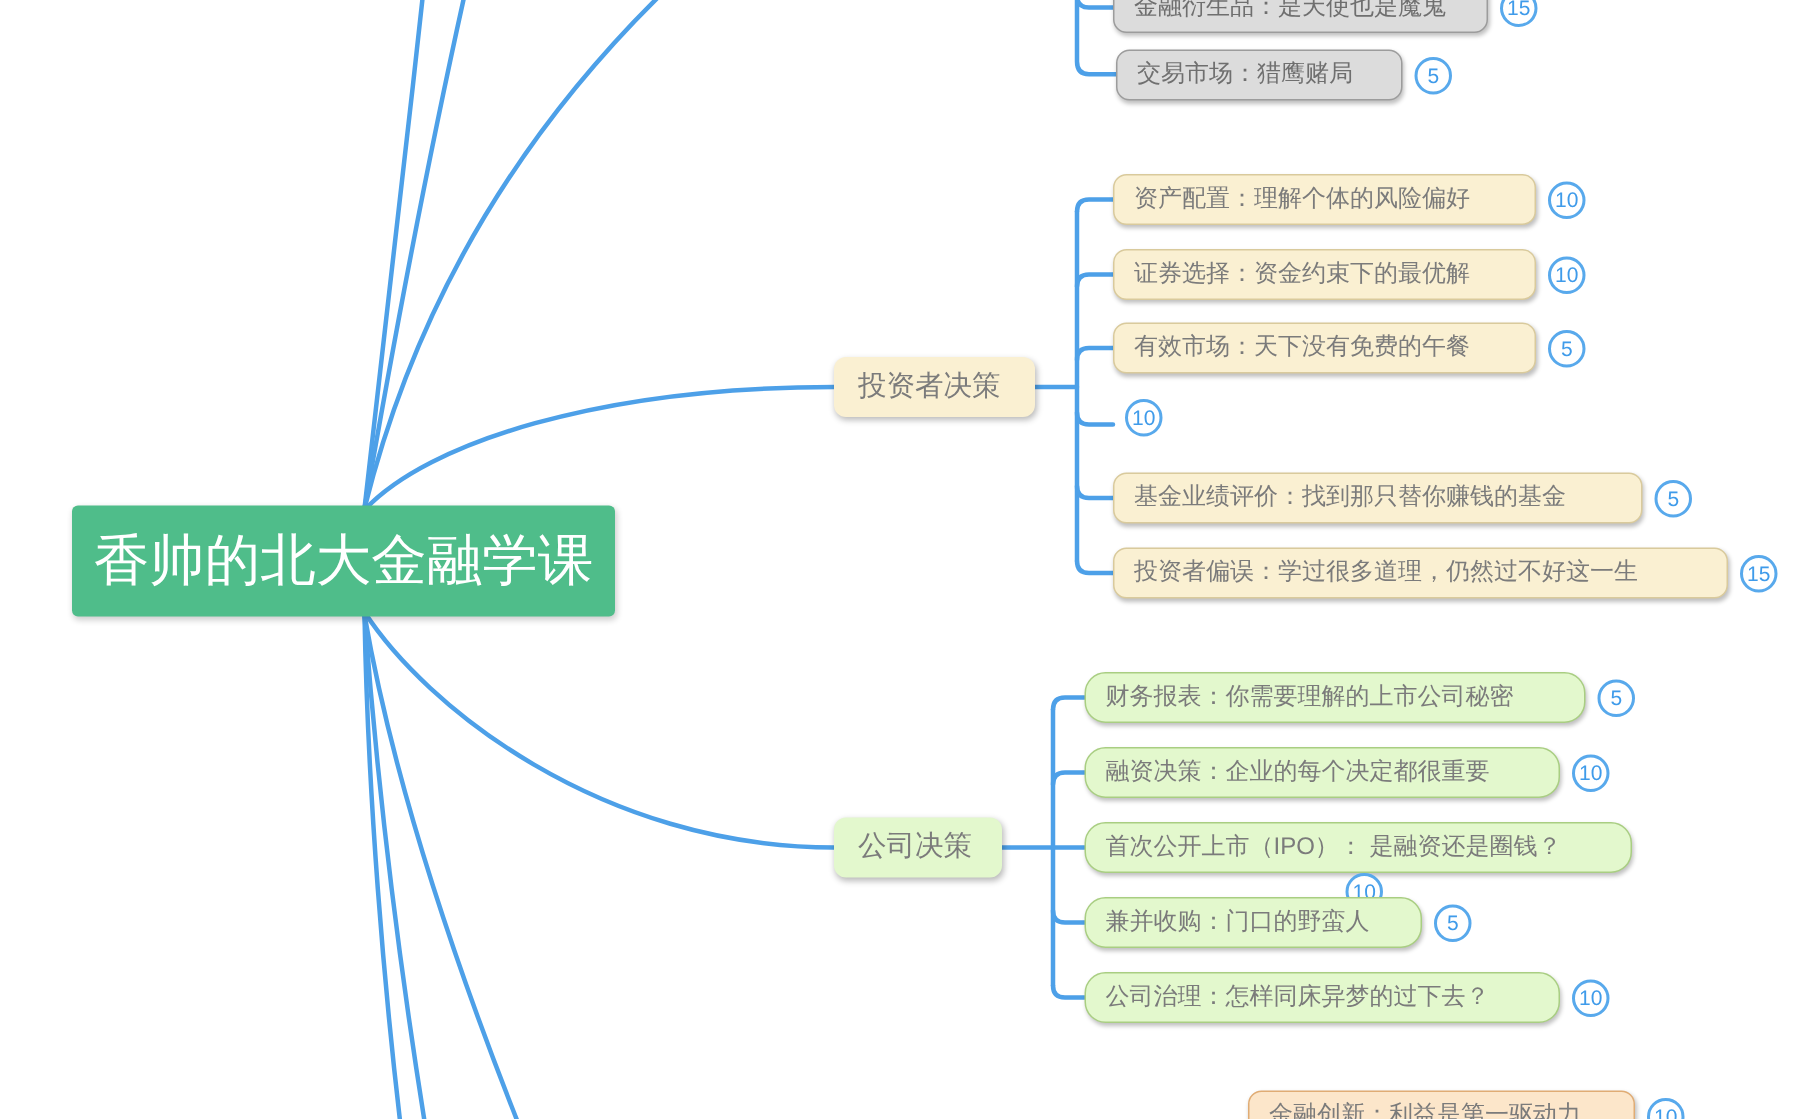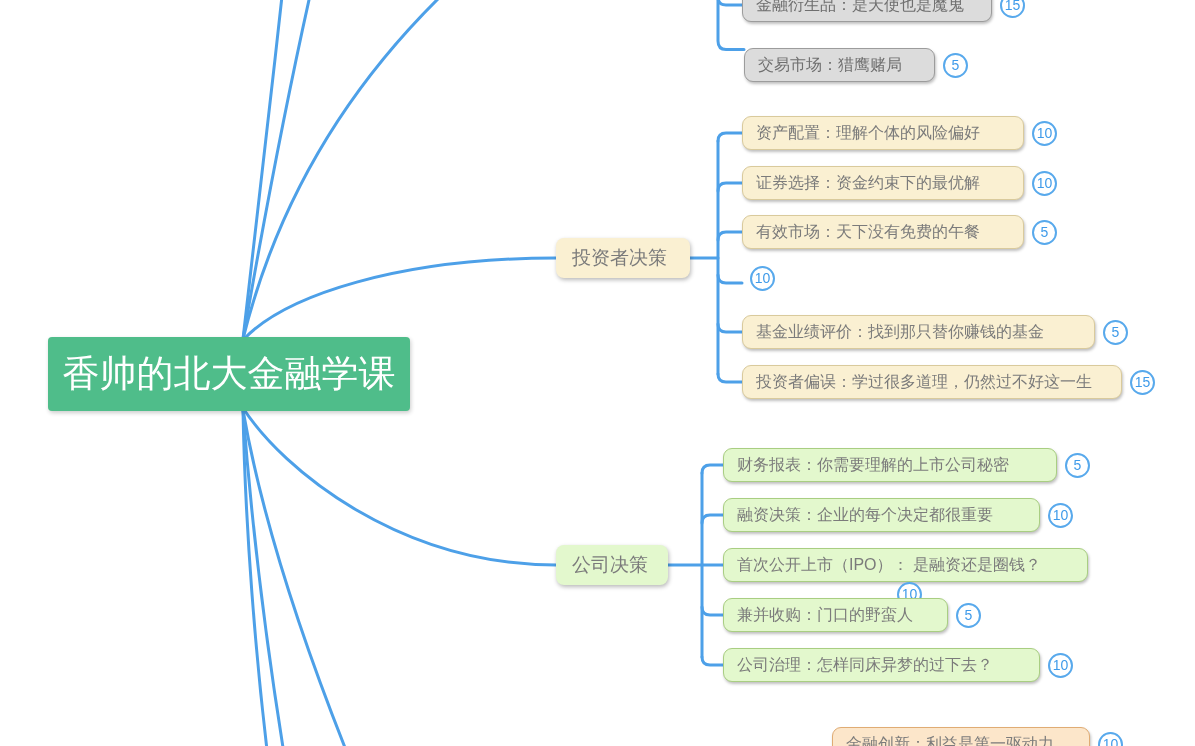--- a/index.html
+++ b/index.html
@@ -40,21 +40,21 @@
     border-radius: 9px;
     border: 1px solid transparent;
     font-size: 16px;
     color: #7b7b7b;
     white-space: nowrap;
     overflow: hidden;
     box-shadow: 1px 2px 3px rgba(0,0,0,0.25);
     flex: 0 0 auto;
   }
   .cream  { background: #faf0d2; border-color: #d9ca9c; }
-  .green  { background: #e3f8cd; border-color: #a9ce82; }
+  .green  { background: #e3f8cd; border-color: #a9ce82; border-radius: 14px; }
   .gray   { background: #dcdcdc; border-color: #9c9c9c; color: #6f6f6f; }
   .peach  { background: #fce6ca; border-color: #e0ac74; }
 
   .branch {
     height: 40px;
     line-height: 40px;
     padding: 0 16px;
     border-radius: 8px;
     font-size: 19px;
     color: #7b7b7b;
@@ -131,21 +131,21 @@
     <path d="M 702,607 Q 702,615 710,615 L 723,615"></path>
     <path d="M 702,657 Q 702,665 710,665 L 723,665"></path>
   </svg>
 
   <div class="root-node">香帅的北大金融学课</div>
 
   <div class="row" style="left:742px; top:-12px;">
     <div class="box gray" style="width:250px;">金融衍生品：是天使也是魔鬼</div>
     <div class="badge">15</div>
   </div>
-  <div class="row" style="left:744px; top:48px;">
+  <div class="row" style="left:744px; top:33px;">
     <div class="box gray" style="width:191px;">交易市场：猎鹰赌局</div>
     <div class="badge">5</div>
   </div>
 
   <div class="row" style="left:556px; top:238px;">
     <div class="branch cream" style="width:134px;">投资者决策</div>
   </div>
   <div class="row" style="left:742px; top:116px;">
     <div class="box cream" style="width:282px;">资产配置：理解个体的风险偏好</div>
     <div class="badge">10</div>
@@ -159,21 +159,21 @@
     <div class="badge">5</div>
   </div>
   <div class="row" style="left:742px; top:266px;">
     <div class="badge">10</div>
   </div>
   <div class="row" style="left:742px; top:315px;">
     <div class="box cream" style="width:353px;">基金业绩评价：找到那只替你赚钱的基金</div>
     <div class="badge">5</div>
   </div>
   <div class="row" style="left:742px; top:365px;">
-    <div class="box cream" style="width:380px;">投资者偏误：学过很多道理，仍然过不好这一生</div>
+    <div class="box cream" style="width:410px;">投资者偏误：学过很多道理，仍然过不好这一生</div>
     <div class="badge">15</div>
   </div>
 
   <div class="row" style="left:556px; top:545px;">
     <div class="branch green" style="width:112px;">公司决策</div>
   </div>
   <div class="row" style="left:723px; top:448px;">
     <div class="box green" style="width:334px;">财务报表：你需要理解的上市公司秘密</div>
     <div class="badge">5</div>
   </div>

